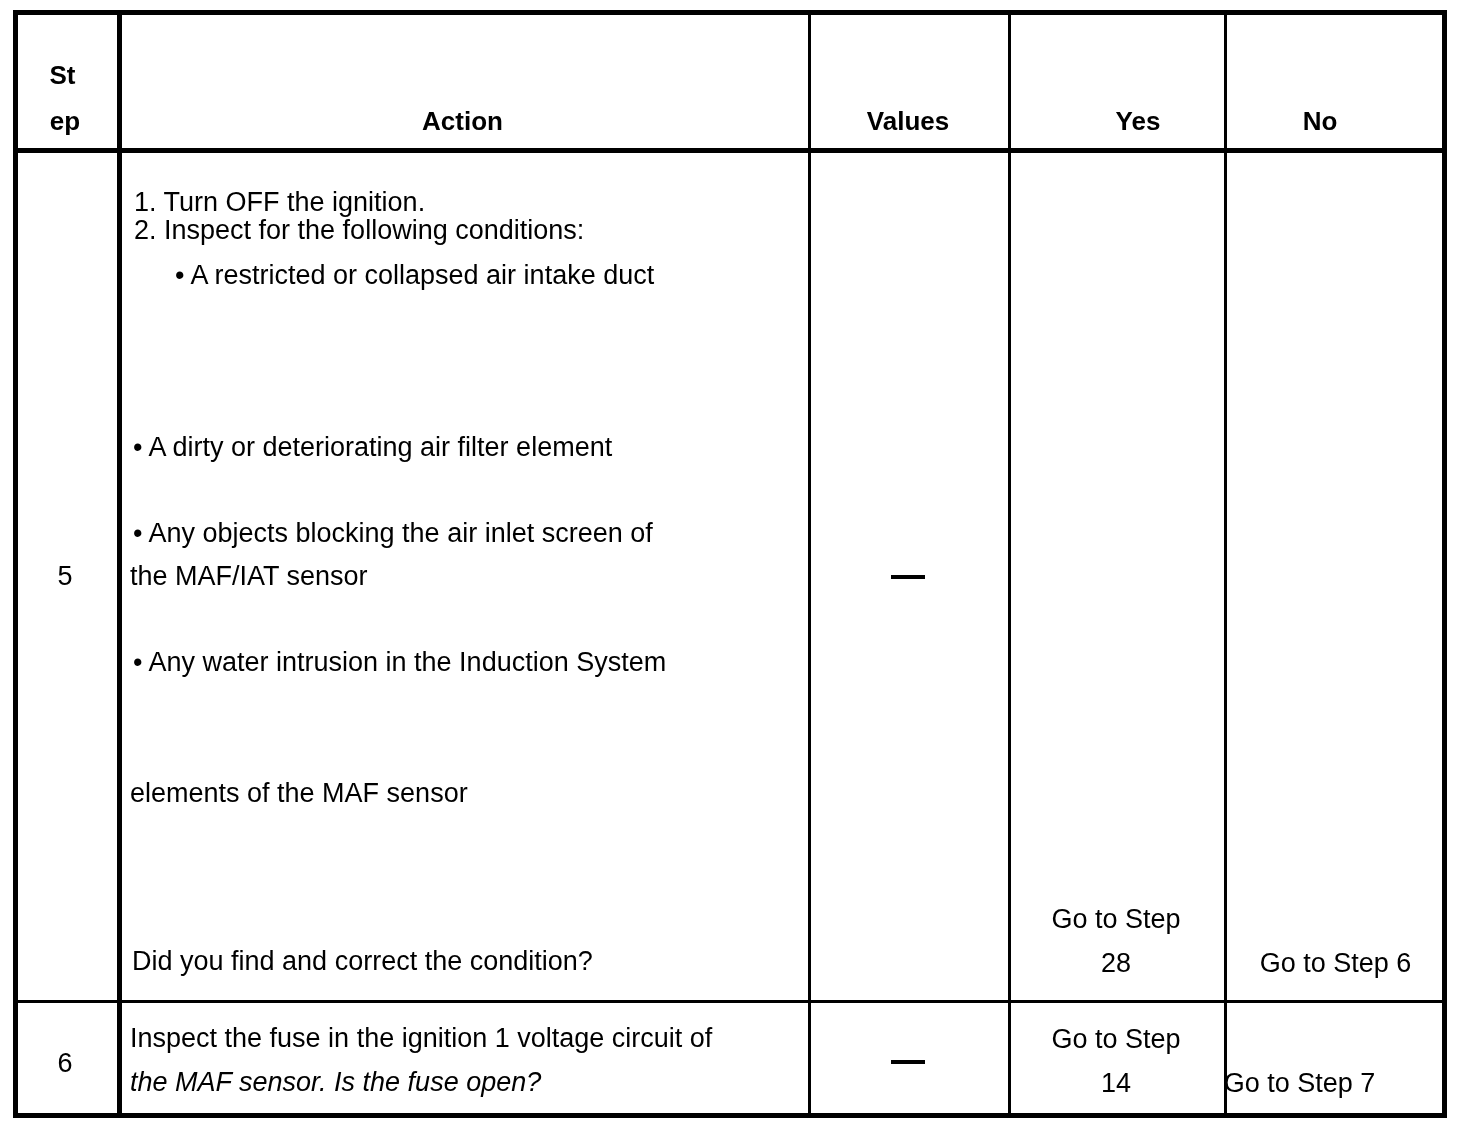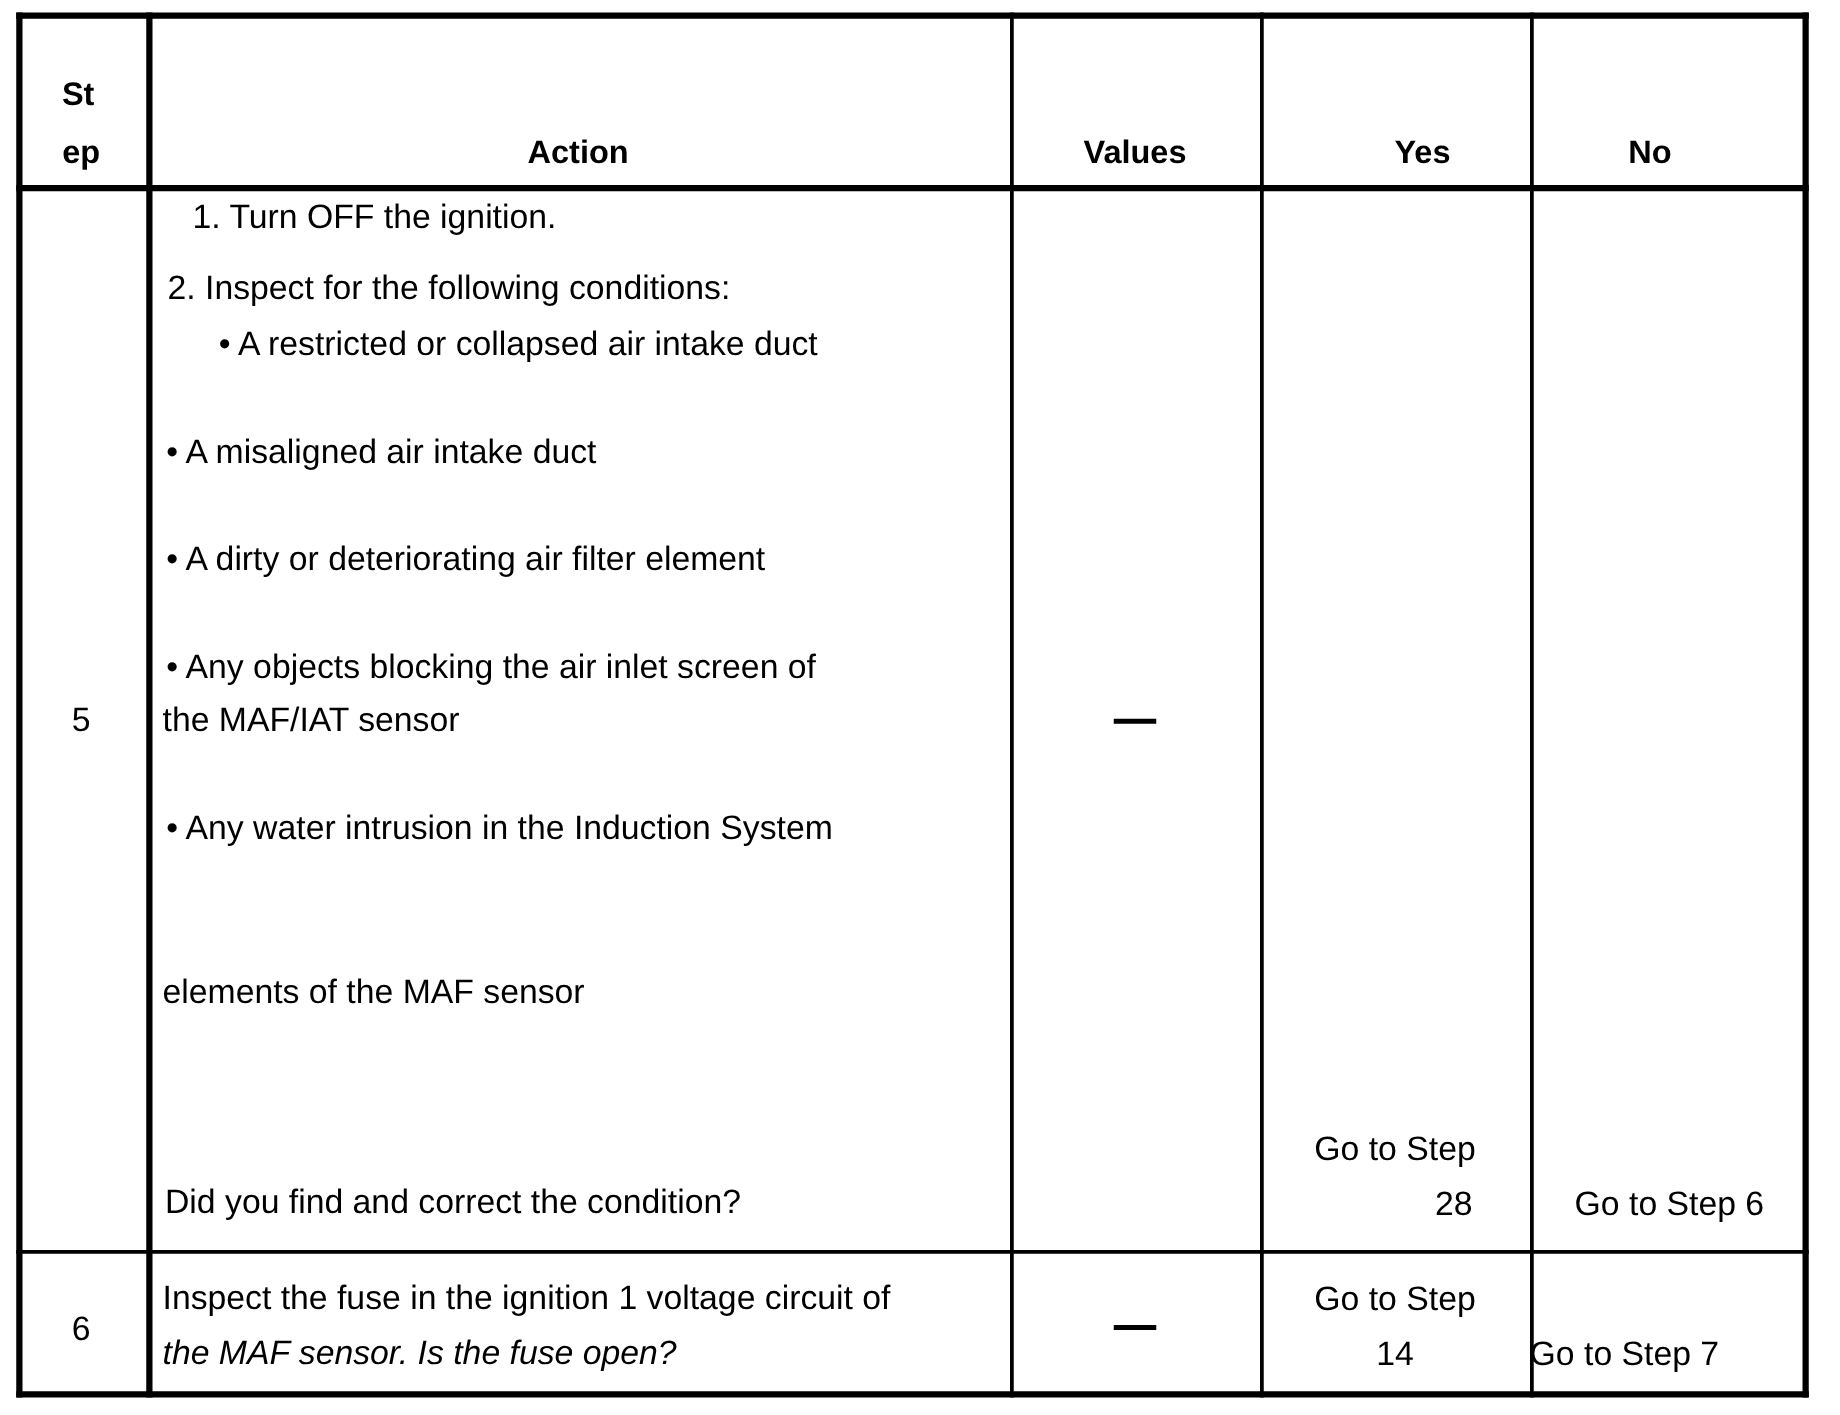--- a/index.html
+++ b/index.html
@@ -136,35 +136,34 @@
   <div class="t hdr ctr" style="left:117px; top:108px; width:691px;">Action</div>
 
   <div class="t hdr ctr" style="left:808px; top:108px; width:200px;">Values</div>
 
   <div class="t hdr ctr" style="left:1008px; top:108px; width:260px;">Yes</div>
 
   <div class="t hdr ctr" style="left:1224px; top:108px; width:192px;">No</div>
 
   <div class="t body-txt ctr" style="left:13px; top:563px; width:104px;">5</div>
 
-  <div class="t body-txt" style="left:134px; top:160px;margin-left:20px;">1.   Turn OFF the ignition.</div>
+  <div class="t body-txt" style="left:134px; top:189px;">1.   Turn OFF the ignition.</div>
   <div class="t body-txt" style="left:134px; top:217px;">2.   Inspect for the following conditions:</div>
   <div class="t body-txt" style="left:175px; top:262px;">•     A restricted or collapsed air intake duct</div>
-  <div class="t body-txt" style="left:133px; top:348px;">•    A misaligned air intake duct</div>
   <div class="t body-txt" style="left:133px; top:434px;">•    A dirty or deteriorating air filter element</div>
   <div class="t body-txt" style="left:133px; top:520px;">•    Any objects blocking the air inlet screen of</div>
   <div class="t body-txt" style="left:130px; top:563px;">the MAF/IAT sensor</div>
   <div class="t body-txt" style="left:133px; top:649px;">•    Any water intrusion in the Induction System</div>
   <div class="t body-txt" style="left:130px; top:780px;">elements of the MAF sensor</div>
   <div class="t body-txt" style="left:132px; top:948px;"> Did you find and correct the condition?</div>
 
   <div class="dash" style="left:891px; top:575px;"></div>
 
   <div class="t body-txt ctr" style="left:1008px; top:906px; width:216px;">Go to Step</div>
-  <div class="t body-txt ctr" style="left:1008px; top:950px; width:216px;margin-left:47px;">28</div>
+  <div class="t body-txt ctr" style="left:1008px; top:950px; width:216px;">28</div>
 
   <div class="t body-txt ctr" style="left:1224px; top:950px; width:223px;">Go to Step 6</div>
 
   <div class="t body-txt ctr" style="left:13px; top:1050px; width:104px;">6</div>
 
   <div class="t body-txt" style="left:130px; top:1025px;">Inspect the fuse in the ignition 1 voltage circuit of</div>
   <div class="t body-txt" style="left:130px; top:1069px;font-style:italic;">the MAF sensor. Is the fuse open?</div>
 
   <div class="dash" style="left:891px; top:1060px;"></div>
 

